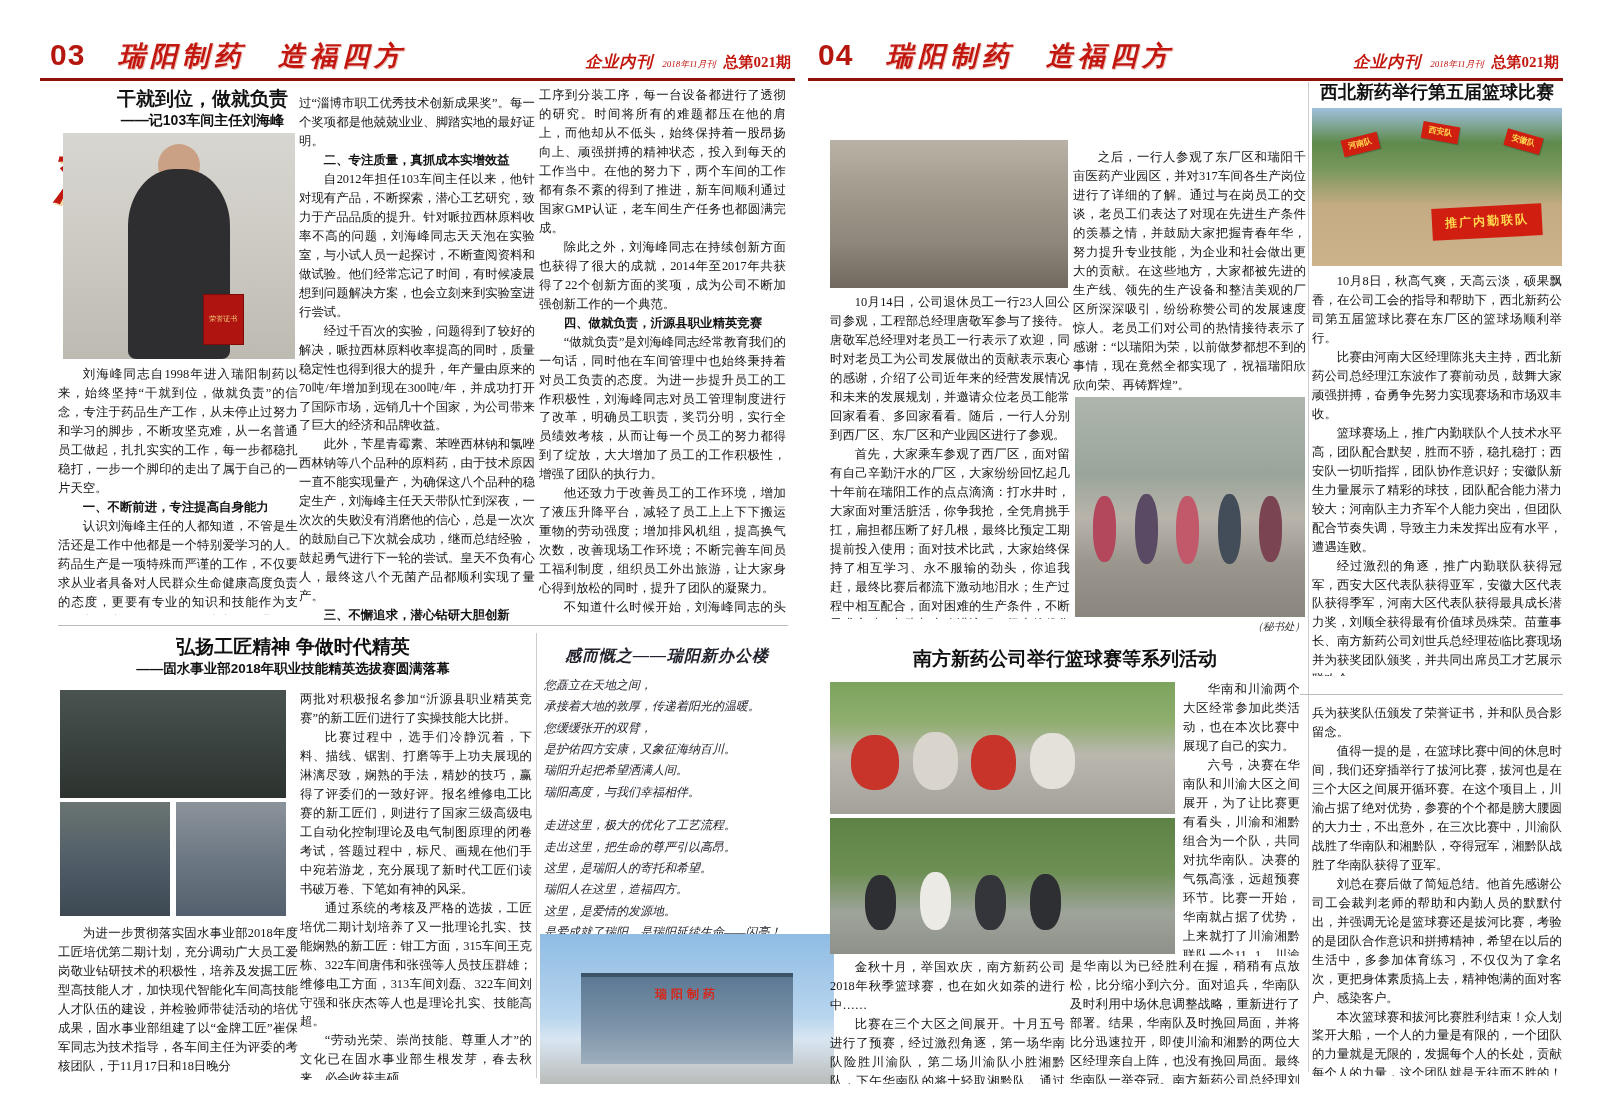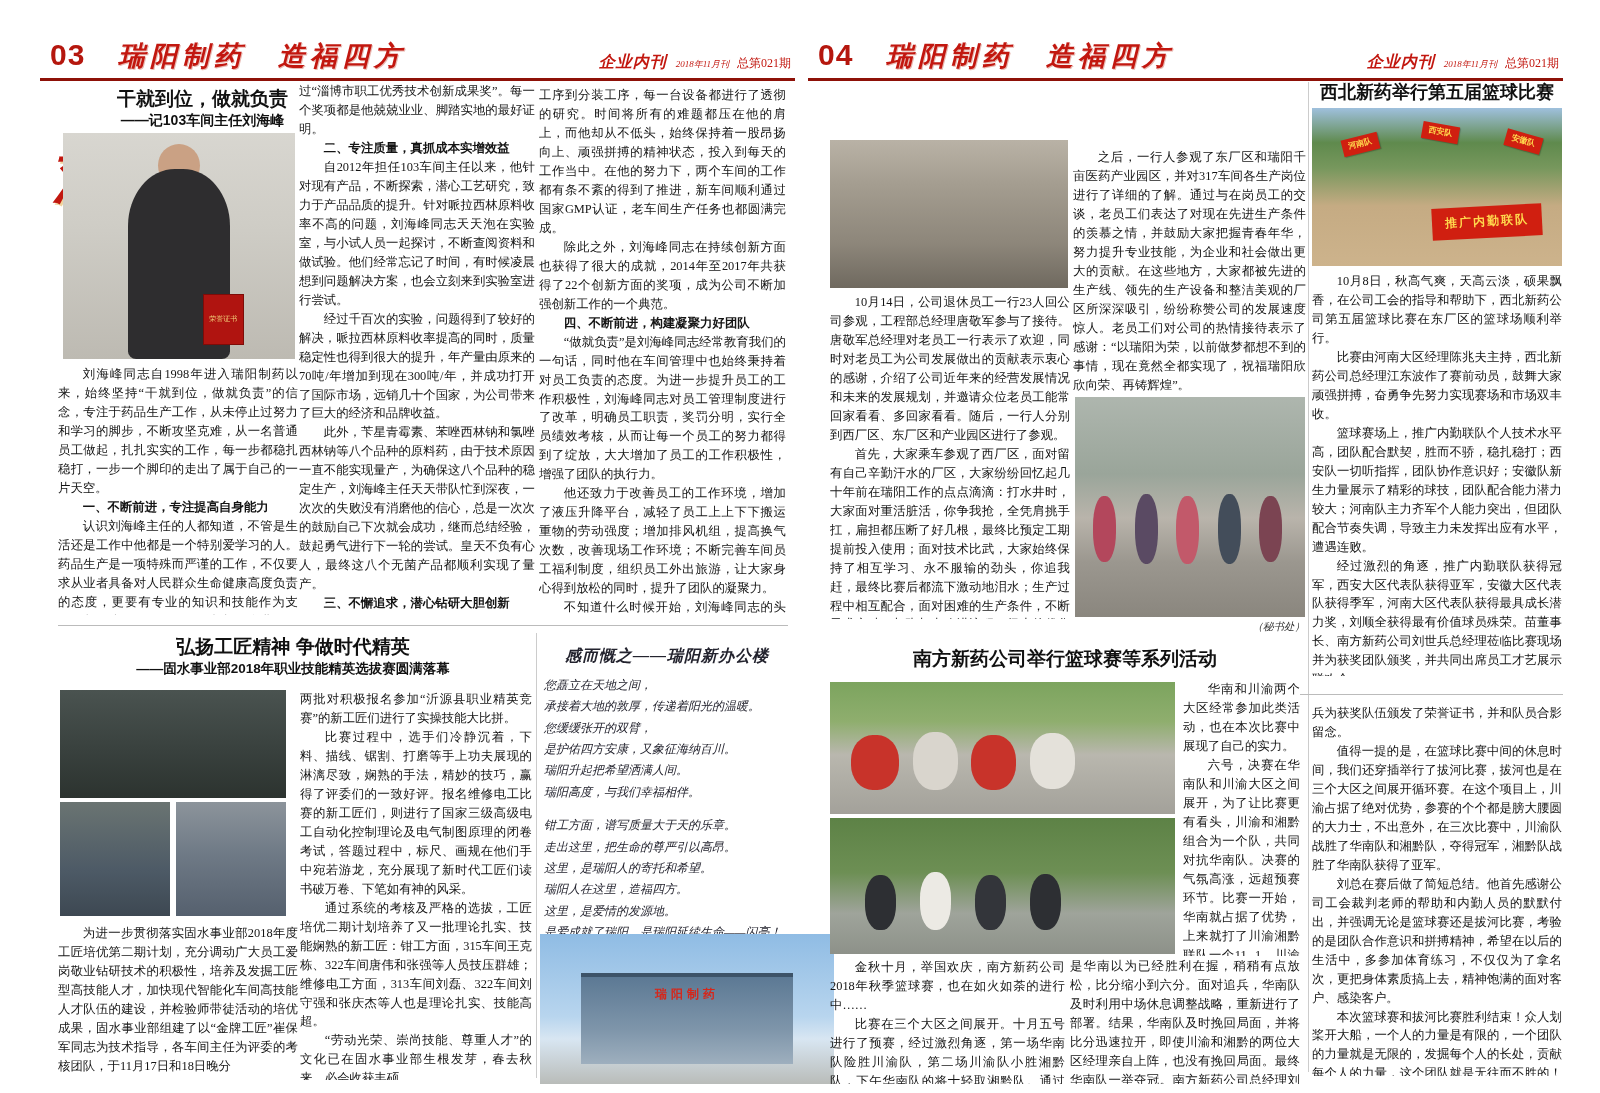--- a/index.html
+++ b/index.html
@@ -10,21 +10,21 @@
 
   
   .pg-header{position:absolute;left:0;top:0;width:100%;height:50px;border-bottom:3px solid #8e1108;}
   .pg-num{position:absolute;left:10px;bottom:6px;font-family:"Liberation Sans","DejaVu Sans",sans-serif;
           font-weight:700;font-size:30px;color:#b5170e;letter-spacing:1px;}
   .masthead{position:absolute;left:78px;bottom:4px;font-size:27px;font-weight:700;font-style:italic;
             color:#c2170f;letter-spacing:5px;text-shadow:1px 1px 0 #e8b9b2;}
   .issue{position:absolute;right:4px;bottom:5px;color:#c2170f;white-space:nowrap;}
   .issue .ilabel{font-size:16px;font-weight:700;font-style:italic;letter-spacing:1px;}
   .issue .idate{font-size:9px;font-style:italic;margin-left:5px;}
-  .issue .ino{font-size:12px;font-weight:400;margin-left:4px;margin-top:19px;}
+  .issue .ino{font-size:15px;font-weight:700;margin-left:4px;margin-top:19px;}
 
   
   .col{position:absolute;font-size:12.4px;line-height:1.53;text-align:justify;overflow:hidden;}
   .para{margin:0;text-indent:2em;}
   .noindent{text-indent:0;}
   .subhead{font-weight:700;font-family:"Liberation Sans","DejaVu Sans",sans-serif;}
   .art-title{position:absolute;text-align:center;font-family:"Liberation Sans","DejaVu Sans",sans-serif;font-weight:700;color:#111;}
   .art-sub{display:block;font-weight:700;}
   .caption{position:absolute;font-size:10.5px;font-style:italic;color:#333;text-align:right;}
 
@@ -93,33 +93,33 @@
       <div class="head"></div>
       <div class="person"></div>
       <div class="cert">荣誉证书</div>
     </div>
 
     <div class="col" style="left:18px;top:337px;width:240px;height:250px;">
         <p class="para">刘海峰同志自1998年进入瑞阳制药以来，始终坚持“干就到位，做就负责”的信念，专注于药品生产工作，从未停止过努力和学习的脚步，不断攻坚克难，从一名普通员工做起，扎扎实实的工作，每一步都稳扎稳打，一步一个脚印的走出了属于自己的一片天空。</p>
         <p class="para subhead">一、不断前进，专注提高自身能力</p>
         <p class="para">认识刘海峰主任的人都知道，不管是生活还是工作中他都是一个特别爱学习的人。药品生产是一项特殊而严谨的工作，不仅要求从业者具备对人民群众生命健康高度负责的态度，更要有专业的知识和技能作为支撑。基于这样的认识，他不断加强专业知识的学习和积累，通过不懈努力成功通过了执业药师资格考试，打下了扎实的理论功底。</p>
       </div>
-    <div class="col" style="left:259px;top:54px;width:236px;height:532px;">
+    <div class="col" style="left:259px;top:66px;width:236px;height:532px;">
         <p class="para noindent">过“淄博市职工优秀技术创新成果奖”。每一个奖项都是他兢兢业业、脚踏实地的最好证明。</p>
         <p class="para subhead">二、专注质量，真抓成本实增效益</p>
         <p class="para">自2012年担任103车间主任以来，他针对现有产品，不断探索，潜心工艺研究，致力于产品品质的提升。针对哌拉西林原料收率不高的问题，刘海峰同志天天泡在实验室，与小试人员一起探讨，不断查阅资料和做试验。他们经常忘记了时间，有时候凌晨想到问题解决方案，也会立刻来到实验室进行尝试。</p>
         <p class="para">经过千百次的实验，问题得到了较好的解决，哌拉西林原料收率提高的同时，质量稳定性也得到很大的提升，年产量由原来的70吨/年增加到现在300吨/年，并成功打开了国际市场，远销几十个国家，为公司带来了巨大的经济和品牌收益。</p>
         <p class="para">此外，苄星青霉素、苯唑西林钠和氯唑西林钠等八个品种的原料药，由于技术原因一直不能实现量产，为确保这八个品种的稳定生产，刘海峰主任天天带队忙到深夜，一次次的失败没有消磨他的信心，总是一次次的鼓励自己下次就会成功，继而总结经验，鼓起勇气进行下一轮的尝试。皇天不负有心人，最终这八个无菌产品都顺利实现了量产。</p>
         <p class="para subhead">三、不懈追求，潜心钻研大胆创新</p>
         <p class="para">对刘海峰来说，2013年是繁忙的一年，老车间的生产任务依旧满负荷，新车间又进入了紧张的建设和调试阶段，作为这两个车间的掌舵者，想要在两者之间实现平衡，没有更好的办法，只能是付出更多的时间、付出更多的心血。</p>
       </div>
     <div class="col" style="left:499px;top:58px;width:247px;height:532px;">
         <p class="para noindent">工序到分装工序，每一台设备都进行了透彻的研究。时间将所有的难题都压在他的肩上，而他却从不低头，始终保持着一股昂扬向上、顽强拼搏的精神状态，投入到每天的工作当中。在他的努力下，两个车间的工作都有条不紊的得到了推进，新车间顺利通过国家GMP认证，老车间生产任务也都圆满完成。</p>
         <p class="para">除此之外，刘海峰同志在持续创新方面也获得了很大的成就，2014年至2017年共获得了22个创新方面的奖项，成为公司不断加强创新工作的一个典范。</p>
-        <p class="para subhead">四、不断前进，构建凝聚力好团队</p>
+        <p class="para subhead">四、做就负责，沂源县职业精英竞赛</p>
         <p class="para">“做就负责”是刘海峰同志经常教育我们的一句话，同时他在车间管理中也始终秉持着对员工负责的态度。为进一步提升员工的工作积极性，刘海峰同志对员工管理制度进行了改革，明确员工职责，奖罚分明，实行全员绩效考核，从而让每一个员工的努力都得到了绽放，大大增加了员工的工作积极性，增强了团队的执行力。</p>
         <p class="para">他还致力于改善员工的工作环境，增加了液压升降平台，减轻了员工上上下下搬运重物的劳动强度；增加排风机组，提高换气次数，改善现场工作环境；不断完善车间员工福利制度，组织员工外出旅游，让大家身心得到放松的同时，提升了团队的凝聚力。</p>
         <p class="para">不知道什么时候开始，刘海峰同志的头上长出了稀疏的白发，这些白发似乎在说他跑赢了时间，用最敬业的姿态完成了任务。责任承载着能力，一个充满责任感的人才有机会充分展现自己的能力，刘海峰同志是瑞阳制药发展建设过程的一个“小人物”，也更是瑞阳制药的一颗肩负重任、勇于前行的“大明星”。</p>
       </div>
 
     <div class="hr-light" style="left:18px;top:597px;width:730px;"></div>
     <div class="vr-light" style="left:496px;top:605px;height:445px;"></div>
 
     <div class="art-title" style="left:18px;top:606px;width:470px;font-size:19px;">
       <span>弘扬工匠精神 争做时代精英</span>
@@ -143,21 +143,21 @@
     <div class="poem" style="left:504px;top:602px;width:246px;height:300px;">
       <p class="poem-title">感而慨之——瑞阳新办公楼</p>
       <div>
           <p class="poem-line">您矗立在天地之间，</p>
           <p class="poem-line">承接着大地的敦厚，传递着阳光的温暖。</p>
           <p class="poem-line">您缓缓张开的双臂，</p>
           <p class="poem-line">是护佑四方安康，又象征海纳百川。</p>
           <p class="poem-line">瑞阳升起把希望洒满人间。</p>
           <p class="poem-line">瑞阳高度，与我们幸福相伴。</p>
           <p class="poem-line"></p>
-          <p class="poem-line">钳工方面，谱写质量大于天的乐章。</p>
+          <p class="poem-line">走进这里，极大的优化了工艺流程。</p>
           <p class="poem-line">走出这里，把生命的尊严引以高昂。</p>
           <p class="poem-line">这里，是瑞阳人的寄托和希望。</p>
           <p class="poem-line">瑞阳人在这里，造福四方。</p>
           <p class="poem-line">这里，是爱情的发源地。</p>
           <p class="poem-line">是爱成就了瑞阳，是瑞阳延续生命——闪亮！</p>
         </div>
       <p class="poem-sig">（南方新药 陈志刚）</p>
     </div>
 
     <div class="photo ph-building" style="left:500px;top:906px;width:250px;height:150px;padding-left:44px;">

